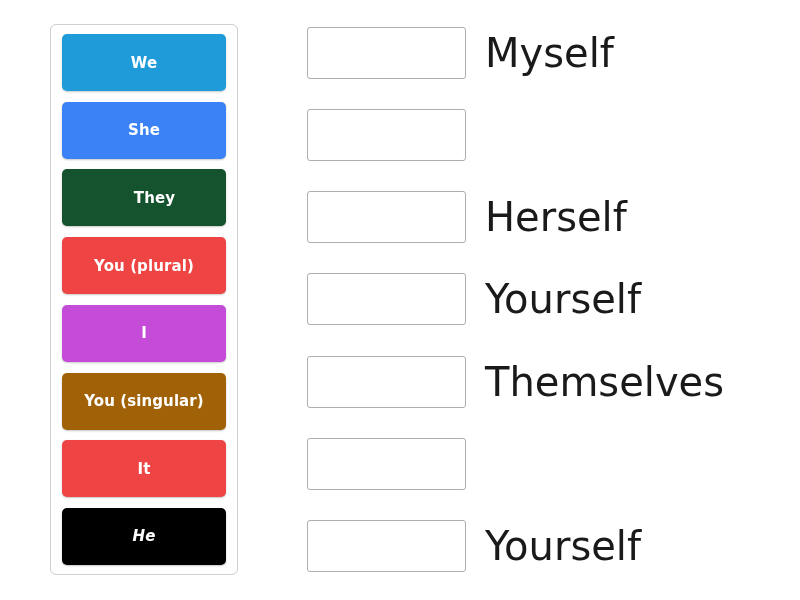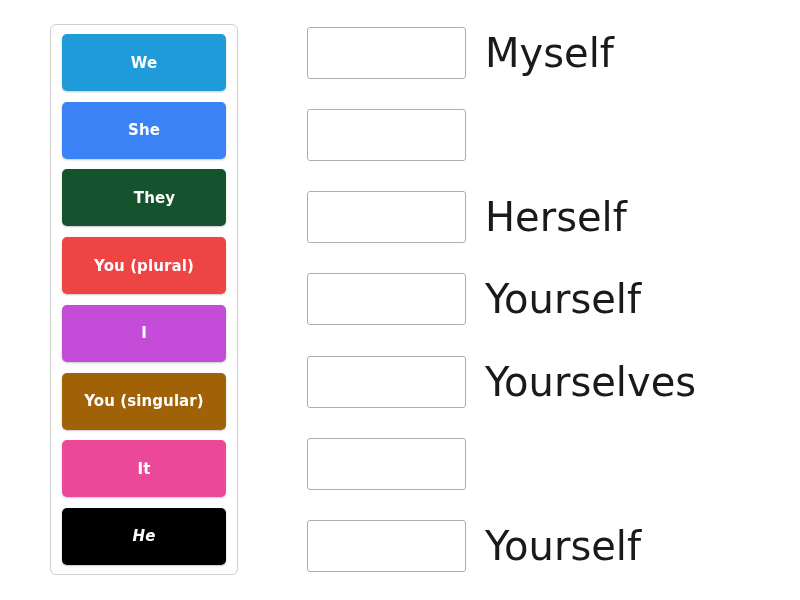--- a/index.html
+++ b/index.html
@@ -98,21 +98,21 @@
 
 <div id="activity">
 
   <div class="tiles-panel">
       <div class="tile" style="background: rgb(31, 155, 217);">We</div>
       <div class="tile" style="background: #3b82f6;">She</div>
       <div class="tile" style="background: #14532d; padding-left: 25px;">They</div>
       <div class="tile" style="background: #ef4444;">You (plural)</div>
       <div class="tile" style="background: rgb(196, 76, 217);">I</div>
       <div class="tile" style="background: #a16207;">You (singular)</div>
-      <div class="tile" style="background: #ec4899;">It</div>
+      <div class="tile" style="background: #ef4444;">It</div>
       <div class="tile" style="background: #000000; font-style: italic;">He</div>
     </div>
 
   <div class="answers-panel">
       <div class="answer-row">
         <div class="drop-slot"></div>
         <div class="answer-word">Myself</div>
       </div>
       <div class="answer-row">
         <div class="drop-slot"></div>
@@ -120,21 +120,21 @@
       <div class="answer-row">
         <div class="drop-slot"></div>
         <div class="answer-word">Herself</div>
       </div>
       <div class="answer-row">
         <div class="drop-slot"></div>
         <div class="answer-word">Yourself</div>
       </div>
       <div class="answer-row">
         <div class="drop-slot"></div>
-        <div class="answer-word">Yourselves</div>
+        <div class="answer-word">Themselves</div>
       </div>
       <div class="answer-row">
         <div class="drop-slot"></div>
       </div>
       <div class="answer-row">
         <div class="drop-slot"></div>
         <div class="answer-word">Yourself</div>
       </div>
     </div>
 

